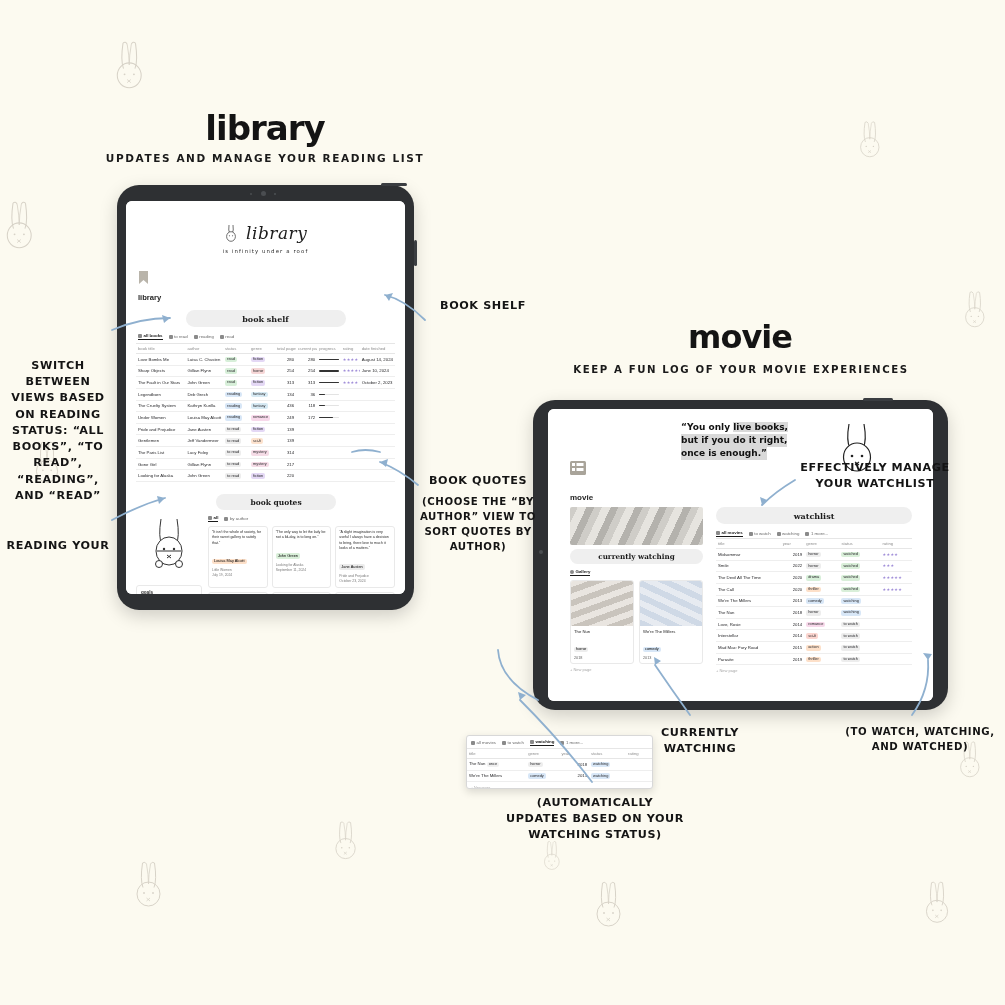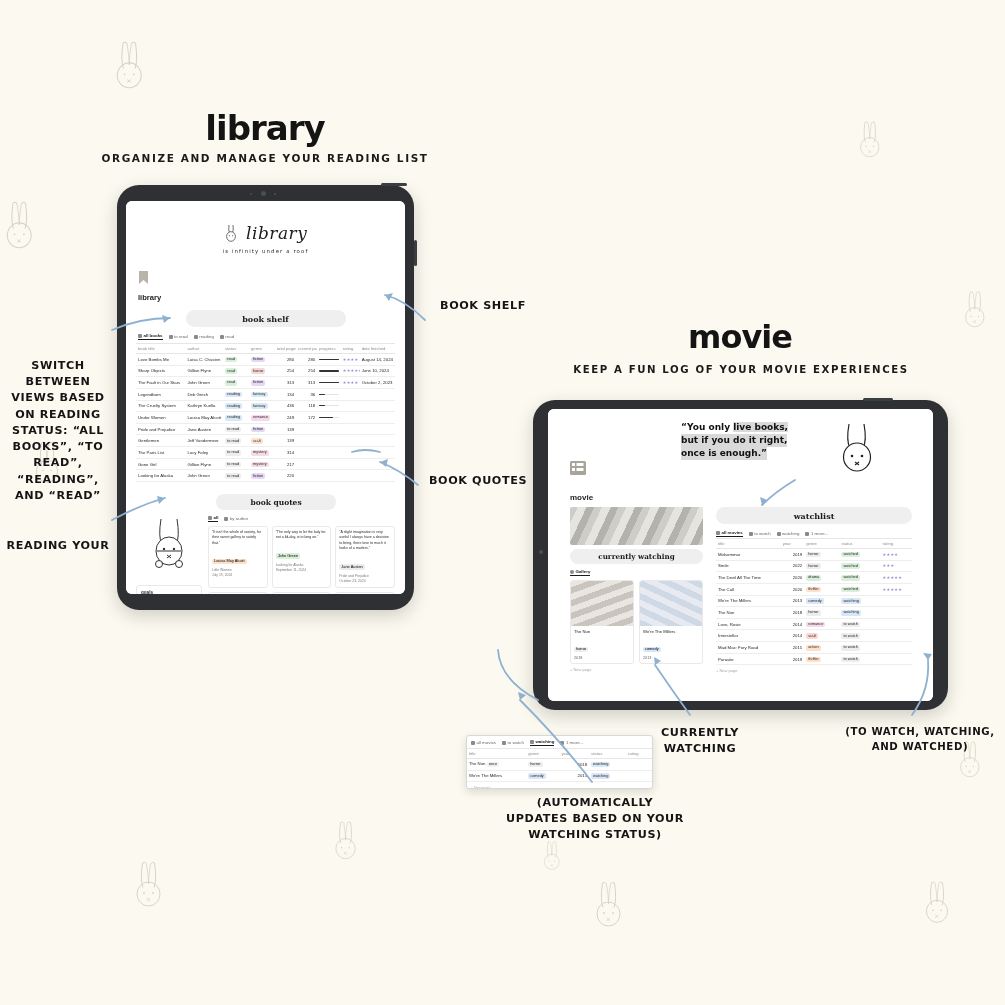--- a/index.html
+++ b/index.html
@@ -254,21 +254,21 @@
           <path d="M41 8 Q37 30 37 48" stroke="#b9b2a6" fill="none" stroke-width="1.6"></path>
           <ellipse cx="37" cy="68" rx="23" ry="24" stroke="#b9b2a6" fill="none" stroke-width="2"></ellipse>
           <circle cx="28" cy="66" r="1.8" fill="#b9b2a6"></circle>
           <circle cx="46" cy="66" r="1.8" fill="#b9b2a6"></circle>
           <path d="M33 76l7 6M40 76l-7 6" stroke="#b9b2a6" stroke-width="1.6"></path>
         </svg>
       </div>
     </div>
 
   <div class="big-title" style="left:115px;top:108px;width:300px;font-size:34px;">library</div>
-  <div class="sub-title" style="left:95px;top:152px;width:340px;font-size:10.5px;">ORGANIZE AND MANAGE YOUR READING LIST</div>
+  <div class="sub-title" style="left:95px;top:152px;width:340px;font-size:10.5px;">UPDATES AND MANAGE YOUR READING LIST</div>
 
   <div class="big-title" style="left:620px;top:318px;width:240px;font-size:32px;">movie</div>
   <div class="sub-title" style="left:555px;top:364px;width:372px;font-size:10.2px;">KEEP A FUN LOG OF YOUR MOVIE EXPERIENCES</div>
 
   <div class="tablet" style="left:117px;top:185px;width:297px;height:425px;">
     <div class="cam" style="left:133px;top:8px;width:2.2px;height:2.2px;"></div>
     <div class="cam" style="left:144px;top:6px;width:5px;height:5px;"></div>
     <div class="cam" style="left:157px;top:8.4px;width:1.6px;height:1.6px;"></div>
     <div class="btn-side" style="left:264px;top:-2px;width:26px;height:3px;"></div>
     <div class="btn-side" style="right:-2.5px;top:55px;width:3px;height:26px;"></div>
@@ -799,22 +799,24 @@
   </div>
 
   <div class="annot" style="left:428px;top:298px;width:110px;">BOOK SHELF</div>
 
   <div class="annot" style="left:3px;top:358px;width:110px;">SWITCH BETWEEN VIEWS BASED ON READING STATUS: “ALL BOOKS”, “TO READ”, “READING”, AND “READ”</div>
 
   <div class="annot" style="left:3px;top:538px;width:110px;">READING YOUR</div>
 
   <div class="annot" style="left:418px;top:473px;width:120px;">
     <span>BOOK QUOTES</span>
+    <span class="sm" style="margin-top:6px;">(CHOOSE THE “BY AUTHOR” VIEW TO SORT QUOTES BY AUTHOR)</span>
   </div>
 
+  <div class="annot" style="left:800px;top:460px;width:150px;">EFFECTIVELY MANAGE YOUR WATCHLIST</div>
 
   <div class="annot" style="left:645px;top:725px;width:110px;">CURRENTLY WATCHING</div>
 
   <div class="annot" style="left:505px;top:795px;width:180px;">(AUTOMATICALLY UPDATES BASED ON YOUR WATCHING STATUS)</div>
 
   <div class="annot" style="left:840px;top:725px;width:160px;">
     <span class="sm">(TO WATCH, WATCHING, AND WATCHED)</span>
   </div>
 
   <svg class="arrow" style="left:0;top:0;width:1005px;height:1005px;pointer-events:none;">

